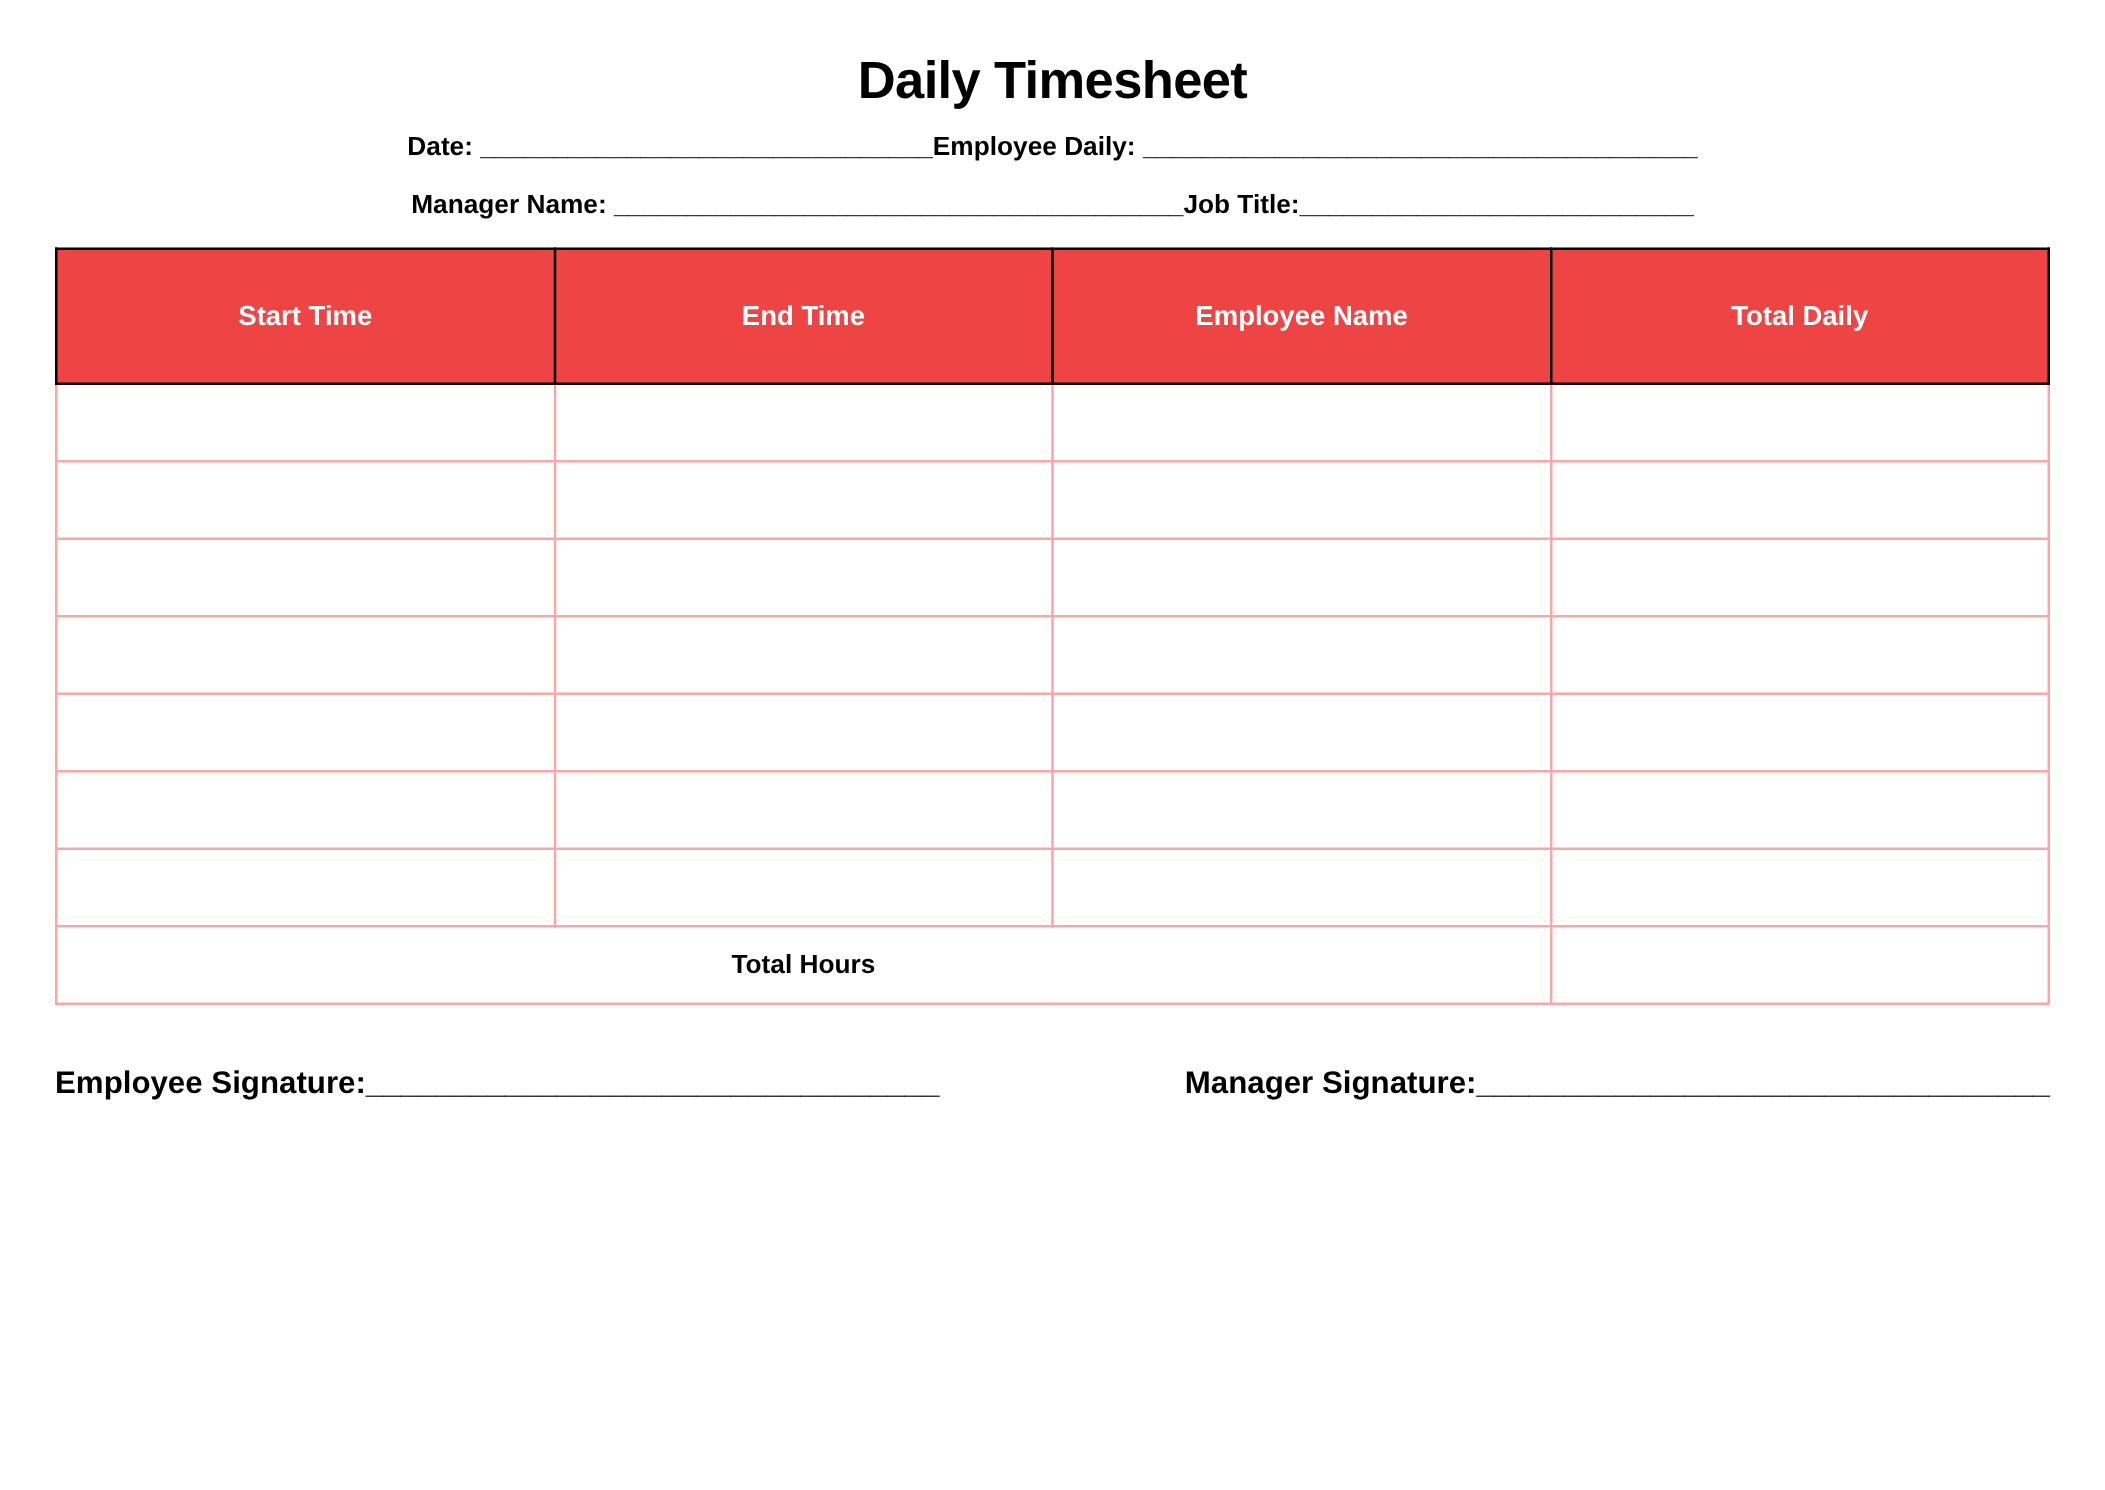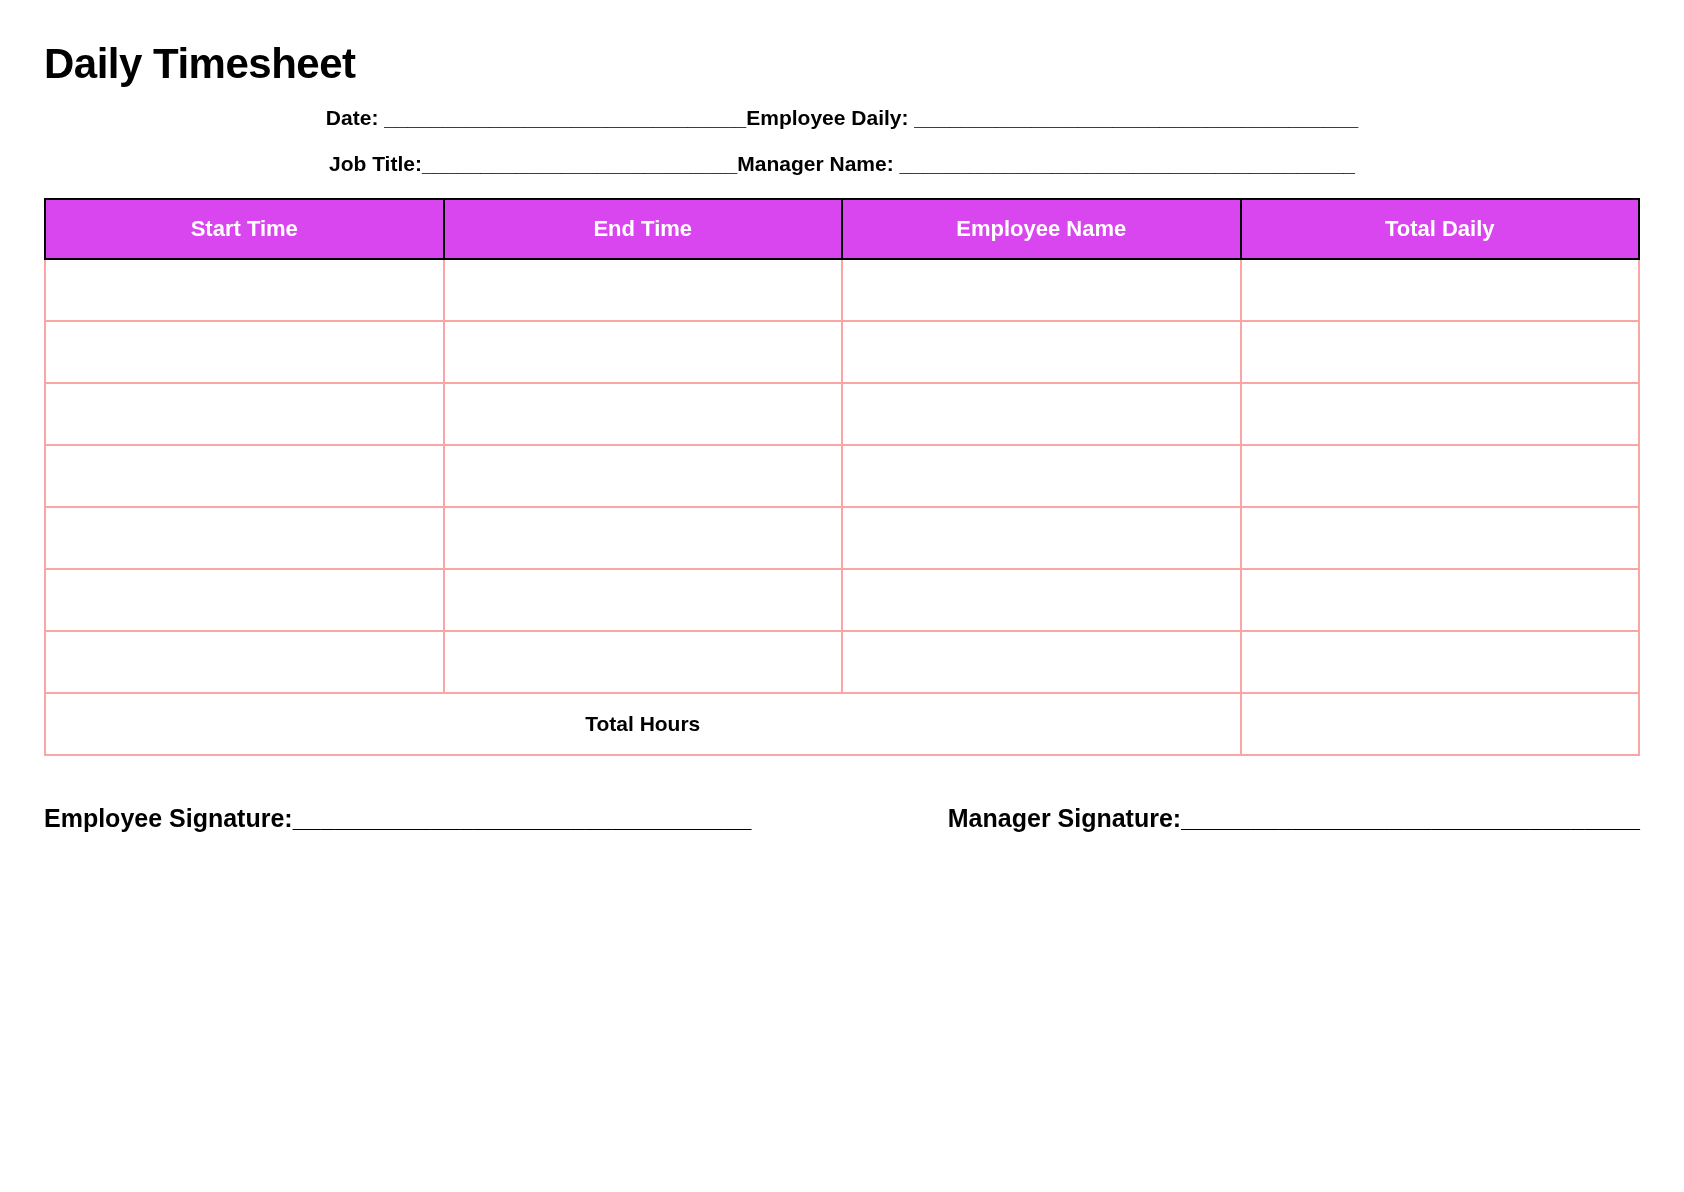--- a/index.html
+++ b/index.html
@@ -8,20 +8,21 @@
       box-sizing: border-box;
     }
     body {
       font-family: -apple-system, BlinkMacSystemFont, "Segoe UI", Helvetica, Arial, sans-serif;
       background: #ffffff;
       width: 1684px;
       height: 1192px;
       padding: 40px 44px;
     }
     .title {
+      text-align: center;
       font-size: 42px;
       font-weight: 800;
       color: #000;
       margin-bottom: 18px;
       letter-spacing: -0.5px;
     }
     .field-row {
       display: flex;
       justify-content: center;
       margin-bottom: 22px;
@@ -30,25 +31,25 @@
       font-size: 21px;
       font-weight: 700;
       color: #000;
     }
     .table {
       width: 100%;
       border-collapse: collapse;
       margin-top: 12px;
     }
     .table thead th {
-      background: #d946ef;
+      background: #ef4444;
       color: #fff;
       font-size: 22px;
       font-weight: 700;
-      padding: 16px 10px;
+      padding: 40px 10px;
       text-align: center;
       border: 2px solid #000;
     }
     .table tbody td {
       border: 2px solid #fca5a5;
       height: 62px;
       padding: 0 10px;
     }
     .table tbody tr.total-row td {
       height: 62px;
@@ -77,22 +78,22 @@
 <body>
 
 <h1 class="title">Daily Timesheet</h1>
 
 <div class="field-row">
   <span class="field">Date: _______________________________</span>
   <span class="field">Employee Daily: ______________________________________</span>
 </div>
 
 <div class="field-row">
+  <span class="field">Manager Name: _______________________________________</span>
   <span class="field">Job Title:___________________________</span>
-  <span class="field">Manager Name: _______________________________________</span>
 </div>
 
 <table class="table">
   <thead>
     <tr>
       <th class="col-start">Start Time</th>
       <th class="col-end">End Time</th>
       <th class="col-act">Employee Name</th>
       <th class="col-total">Total Daily</th>
     </tr>

